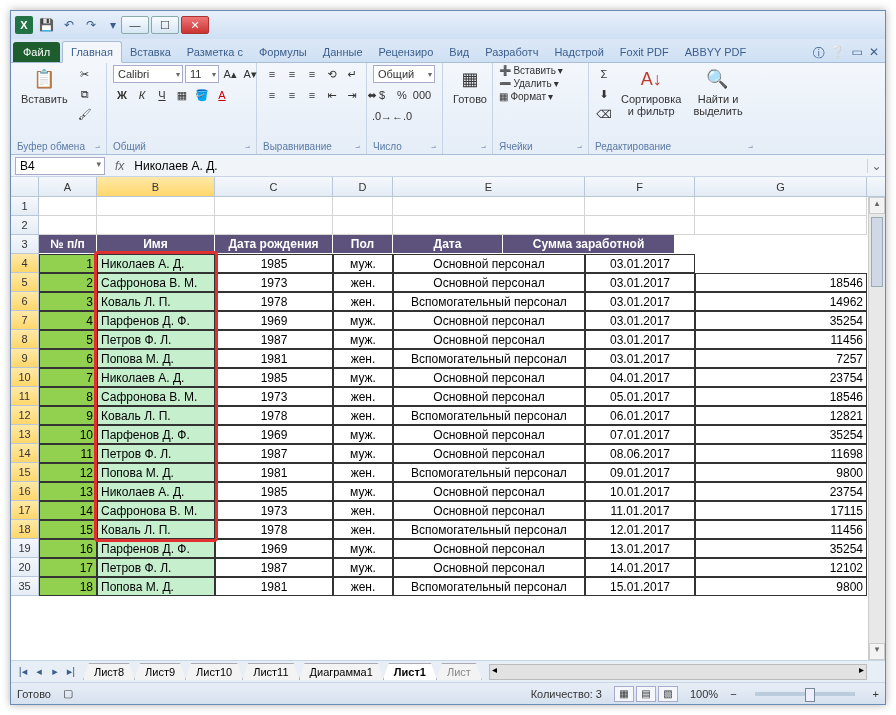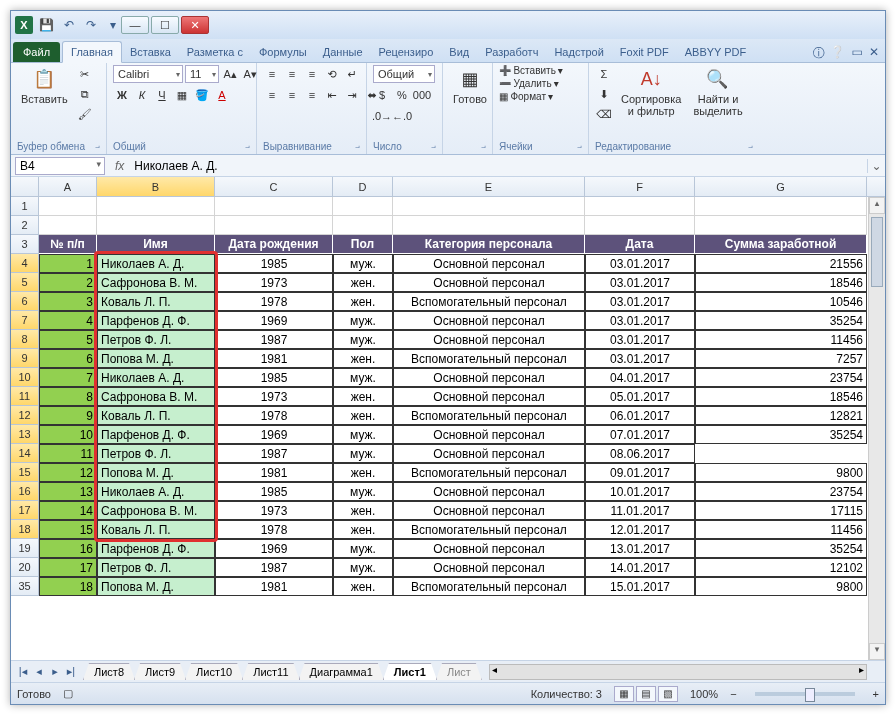--- a/index.html
+++ b/index.html
@@ -275,53 +275,51 @@
           <div class="cell" style="width:192px"></div>
           <div class="cell" style="width:110px"></div>
           <div class="cell" style="width:172px"></div>
         </div>
         <div class="row">
           <div class="rownum">3</div>
           <div class="cell hdr" style="width:58px">№ п/п</div>
           <div class="cell hdr" style="width:118px">Имя</div>
           <div class="cell hdr" style="width:118px">Дата рождения</div>
           <div class="cell hdr" style="width:60px">Пол</div>
-          <div class="cell hdr" style="width:192px">Категория персонала</div>
           <div class="cell hdr" style="width:110px">Дата</div>
           <div class="cell hdr" style="width:172px">Сумма заработной</div>
         </div>
         <div class="row dataRow">
           <div class="rownum sel">4</div>
           <div class="cell greenA" style="width:58px">1</div>
           <div class="cell greenB" style="width:118px">Николаев А. Д.</div>
           <div class="cell ctr" style="width:118px">1985</div>
           <div class="cell ctr" style="width:60px">муж.</div>
           <div class="cell ctr" style="width:192px">Основной персонал</div>
           <div class="cell ctr" style="width:110px">03.01.2017</div>
-          <div class="cell num" style="width:172px">21556</div>
         </div>
         <div class="row dataRow">
           <div class="rownum sel">5</div>
           <div class="cell greenA" style="width:58px">2</div>
           <div class="cell greenB" style="width:118px">Сафронова В. М.</div>
           <div class="cell ctr" style="width:118px">1973</div>
           <div class="cell ctr" style="width:60px">жен.</div>
           <div class="cell ctr" style="width:192px">Основной персонал</div>
           <div class="cell ctr" style="width:110px">03.01.2017</div>
           <div class="cell num" style="width:172px">18546</div>
         </div>
         <div class="row dataRow">
           <div class="rownum sel">6</div>
           <div class="cell greenA" style="width:58px">3</div>
           <div class="cell greenB" style="width:118px">Коваль Л. П.</div>
           <div class="cell ctr" style="width:118px">1978</div>
           <div class="cell ctr" style="width:60px">жен.</div>
           <div class="cell ctr" style="width:192px">Вспомогательный персонал</div>
           <div class="cell ctr" style="width:110px">03.01.2017</div>
-          <div class="cell num" style="width:172px">10546</div>
+          <div class="cell num" style="width:172px">14962</div>
         </div>
         <div class="row dataRow">
           <div class="rownum sel">7</div>
           <div class="cell greenA" style="width:58px">4</div>
           <div class="cell greenB" style="width:118px">Парфенов Д. Ф.</div>
           <div class="cell ctr" style="width:118px">1969</div>
           <div class="cell ctr" style="width:60px">муж.</div>
           <div class="cell ctr" style="width:192px">Основной персонал</div>
           <div class="cell ctr" style="width:110px">03.01.2017</div>
           <div class="cell num" style="width:172px">35254</div>
@@ -387,20 +385,21 @@
           <div class="cell num" style="width:172px">35254</div>
         </div>
         <div class="row dataRow">
           <div class="rownum sel">14</div>
           <div class="cell greenA" style="width:58px">11</div>
           <div class="cell greenB" style="width:118px">Петров Ф. Л.</div>
           <div class="cell ctr" style="width:118px">1987</div>
           <div class="cell ctr" style="width:60px">муж.</div>
           <div class="cell ctr" style="width:192px">Основной персонал</div>
           <div class="cell ctr" style="width:110px">08.06.2017</div>
+          <div class="cell num" style="width:172px">11698</div>
         </div>
         <div class="row dataRow">
           <div class="rownum sel">15</div>
           <div class="cell greenA" style="width:58px">12</div>
           <div class="cell greenB" style="width:118px">Попова М. Д.</div>
           <div class="cell ctr" style="width:118px">1981</div>
           <div class="cell ctr" style="width:60px">жен.</div>
           <div class="cell ctr" style="width:192px">Вспомогательный персонал</div>
           <div class="cell ctr" style="width:110px">09.01.2017</div>
           <div class="cell num" style="width:172px">9800</div>

